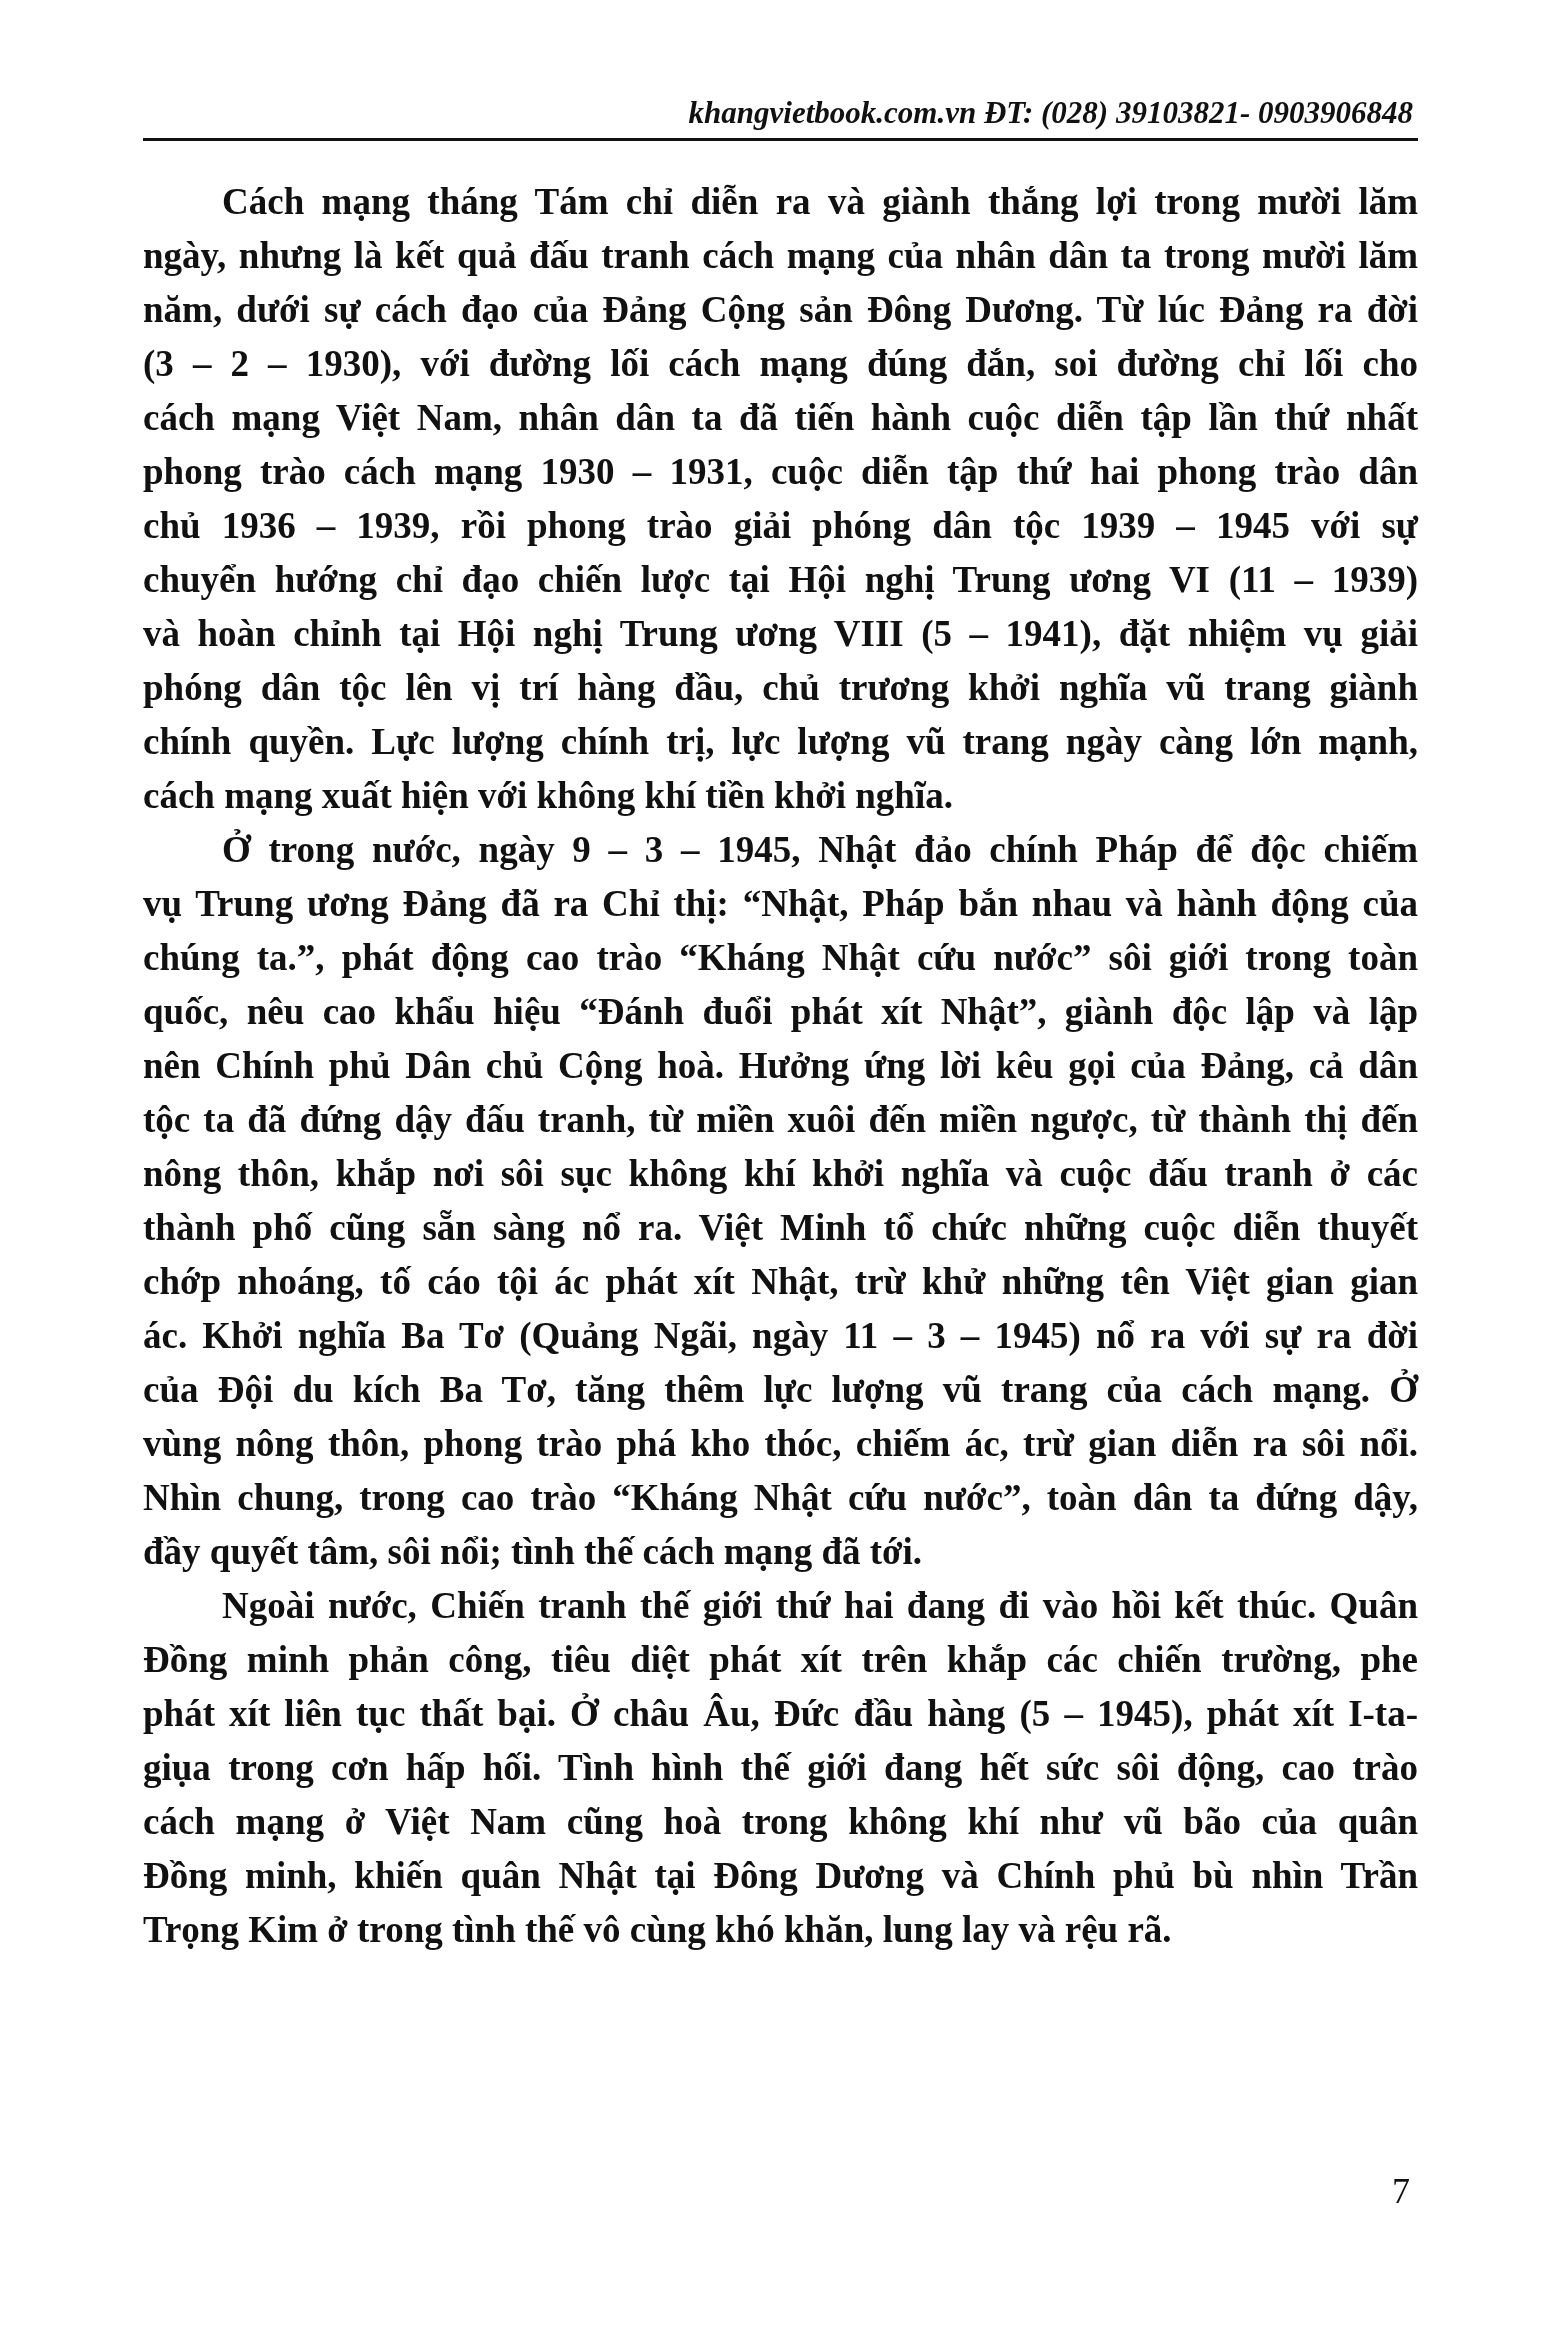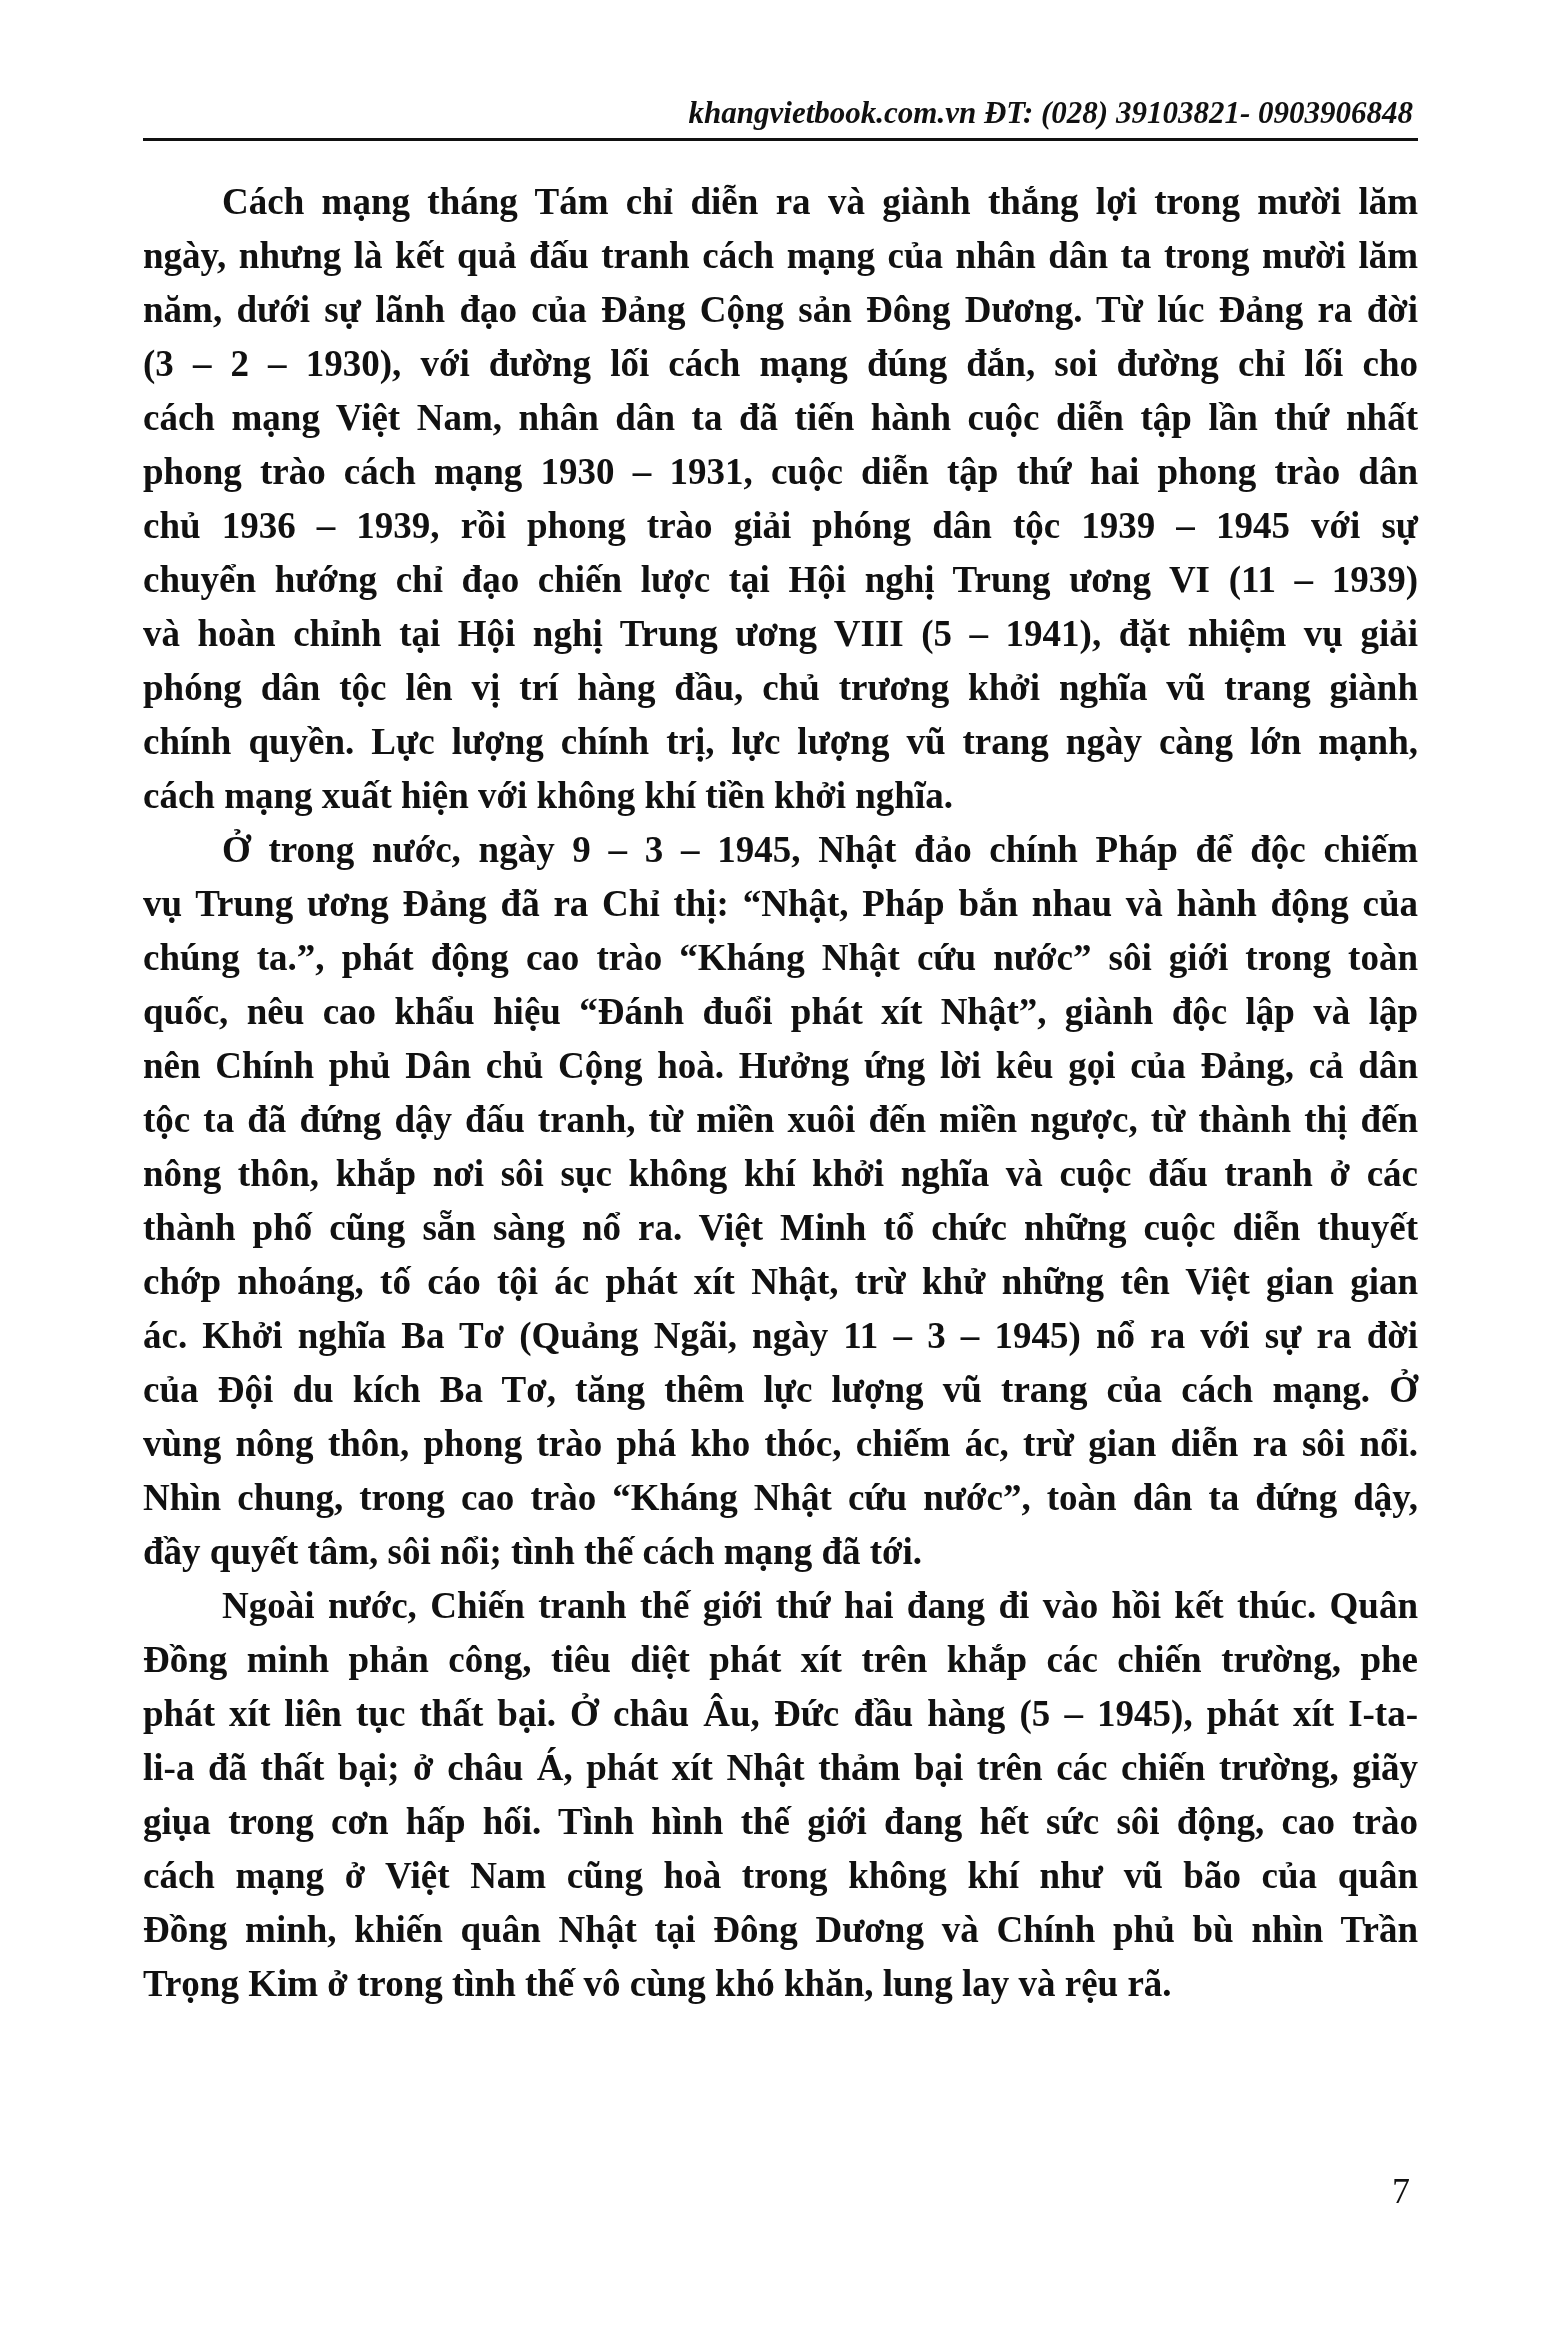--- a/index.html
+++ b/index.html
@@ -33,21 +33,21 @@
 <body>
 
 <div class="header">
   <span class="header-text">khangvietbook.com.vn  ĐT: (028) 39103821- 0903906848</span>
 </div>
 
 <div class="body-text">
   <div class="para">
     <span class="line indent">Cách mạng tháng Tám chỉ diễn ra và giành thắng lợi trong mười lăm</span>
     <span class="line">ngày, nhưng là kết quả đấu tranh cách mạng của nhân dân ta trong mười lăm</span>
-    <span class="line">năm, dưới sự lãnh đạo của Đảng Cộng sản Đông Dương. Từ lúc Đảng ra đời</span>
+    <span class="line">năm, dưới sự cách đạo của Đảng Cộng sản Đông Dương. Từ lúc Đảng ra đời</span>
     <span class="line">(3 – 2 – 1930), với đường lối cách mạng đúng đắn, soi đường chỉ lối cho</span>
     <span class="line">cách mạng Việt Nam, nhân dân ta đã tiến hành cuộc diễn tập lần thứ nhất</span>
     <span class="line">phong trào cách mạng 1930 – 1931, cuộc diễn tập thứ hai phong trào dân</span>
     <span class="line">chủ 1936 – 1939, rồi phong trào giải phóng dân tộc 1939 – 1945 với sự</span>
     <span class="line">chuyển hướng chỉ đạo chiến lược tại Hội nghị Trung ương VI (11 – 1939)</span>
     <span class="line">và hoàn chỉnh tại Hội nghị Trung ương VIII (5 – 1941), đặt nhiệm vụ giải</span>
     <span class="line">phóng dân tộc lên vị trí hàng đầu, chủ trương khởi nghĩa vũ trang giành</span>
     <span class="line">chính quyền. Lực lượng chính trị, lực lượng vũ trang ngày càng lớn mạnh,</span>
     <span class="line last">cách mạng xuất hiện với không khí tiền khởi nghĩa.</span>
   </div>
@@ -66,21 +66,20 @@
     <span class="line">của Đội du kích Ba Tơ, tăng thêm lực lượng vũ trang của cách mạng. Ở</span>
     <span class="line">vùng nông thôn, phong trào phá kho thóc, chiếm ác, trừ gian diễn ra sôi nổi.</span>
     <span class="line">Nhìn chung, trong cao trào “Kháng Nhật cứu nước”, toàn dân ta đứng dậy,</span>
     <span class="line last">đầy quyết tâm, sôi nổi; tình thế cách mạng đã tới.</span>
   </div>
 
   <div class="para">
     <span class="line indent">Ngoài nước, Chiến tranh thế giới thứ hai đang đi vào hồi kết thúc. Quân</span>
     <span class="line">Đồng minh phản công, tiêu diệt phát xít trên khắp các chiến trường, phe</span>
     <span class="line">phát xít liên tục thất bại. Ở châu Âu, Đức đầu hàng (5 – 1945), phát xít I-ta-</span>
-    <span class="line">li-a đã thất bại; ở châu Á, phát xít Nhật thảm bại trên các chiến trường, giãy</span>
     <span class="line">giụa trong cơn hấp hối. Tình hình thế giới đang hết sức sôi động, cao trào</span>
     <span class="line">cách mạng ở Việt Nam cũng hoà trong không khí như vũ bão của quân</span>
     <span class="line">Đồng minh, khiến quân Nhật tại Đông Dương và Chính phủ bù nhìn Trần</span>
     <span class="line last">Trọng Kim ở trong tình thế vô cùng khó khăn, lung lay và rệu rã.</span>
   </div>
 </div>
 
 <div class="page-number">7</div>
 
 

